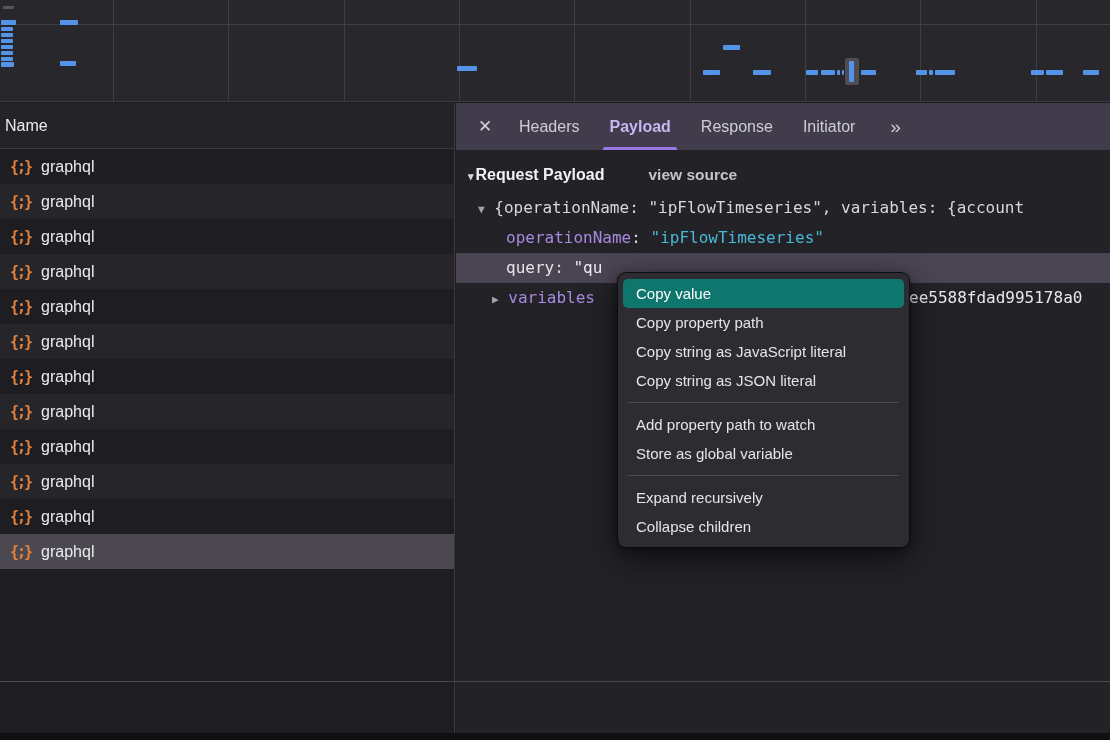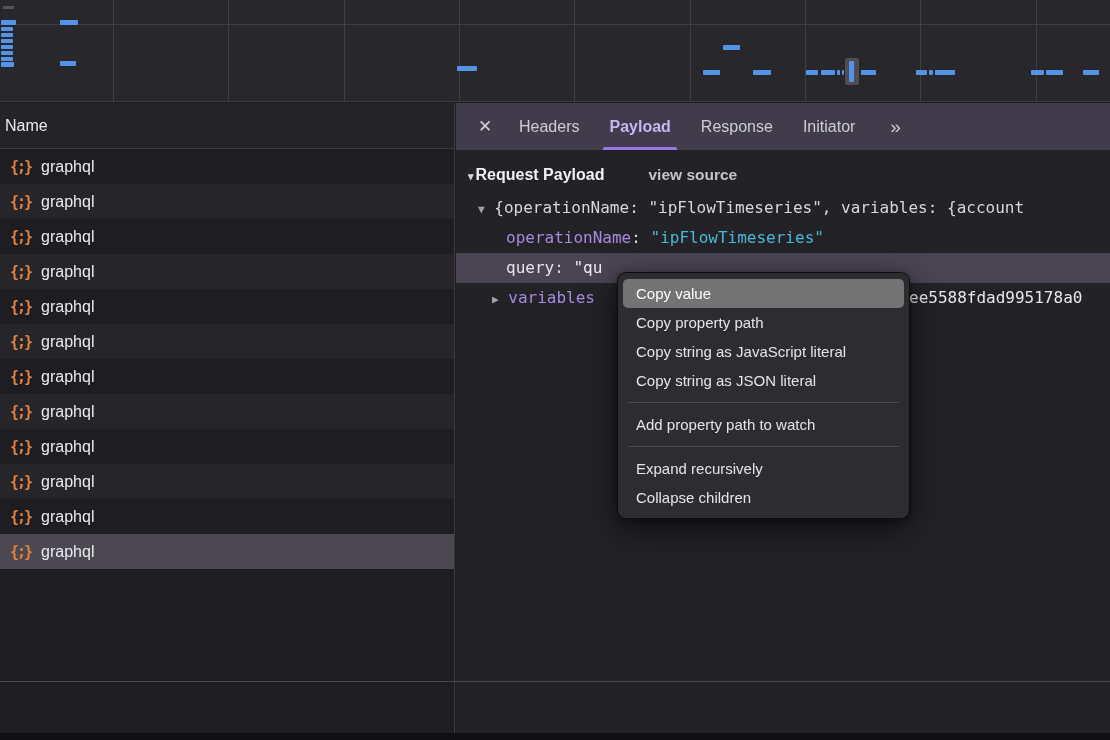--- a/index.html
+++ b/index.html
@@ -56,21 +56,21 @@
   .right-frag { position:absolute; left:453px; top:0; color:#e8e6ec; }
   
   .summary-divider { position:absolute; left:0; right:0; top:681px; height:1px; background:#4b4a50; z-index:3; }
   .bottom-bar { position:absolute; left:0; right:0; bottom:0; height:7px; background:#101013; z-index:4; }
   
   .context-menu { position:absolute; left:617px; top:272px; width:293px; z-index:10;
     background:#2d2c31; border:1px solid rgba(10,10,12,.9); border-radius:9px;
     padding:6px 0; box-shadow:0 12px 34px rgba(0,0,0,.55), 0 2px 8px rgba(0,0,0,.4); }
   .menu-item { height:29px; line-height:29px; margin:0 5px; padding:0 13px;
     font-size:15px; color:#e6e4ea; border-radius:5px; white-space:nowrap; cursor:default; }
-  .menu-item.highlighted { background:#737373; color:#ffffff; }
+  .menu-item.highlighted { background:#0f766e; color:#ffffff; }
   .menu-sep { height:1px; background:#4b4a50; margin:7px 10px; }
 </style>
 </head>
 <body>
 
 <div class="screen">
 
   <div class="overview">
     <div class="ov-hline"></div>
   <div class="gridline" style="left: 113px;"></div>
@@ -197,18 +197,19 @@
   <div class="summary-divider"></div>
   <div class="bottom-bar"></div>
 
   <div class="context-menu" id="context-menu">
       <div class="menu-item highlighted">Copy value</div>
       <div class="menu-item">Copy property path</div>
       <div class="menu-item">Copy string as JavaScript literal</div>
       <div class="menu-item">Copy string as JSON literal</div>
       <div class="menu-sep"></div>
       <div class="menu-item">Add property path to watch</div>
+      <div class="menu-item">Store as global variable</div>
       <div class="menu-sep"></div>
       <div class="menu-item">Expand recursively</div>
       <div class="menu-item">Collapse children</div>
     </div>
 
 </div>
 
 </body></html>

